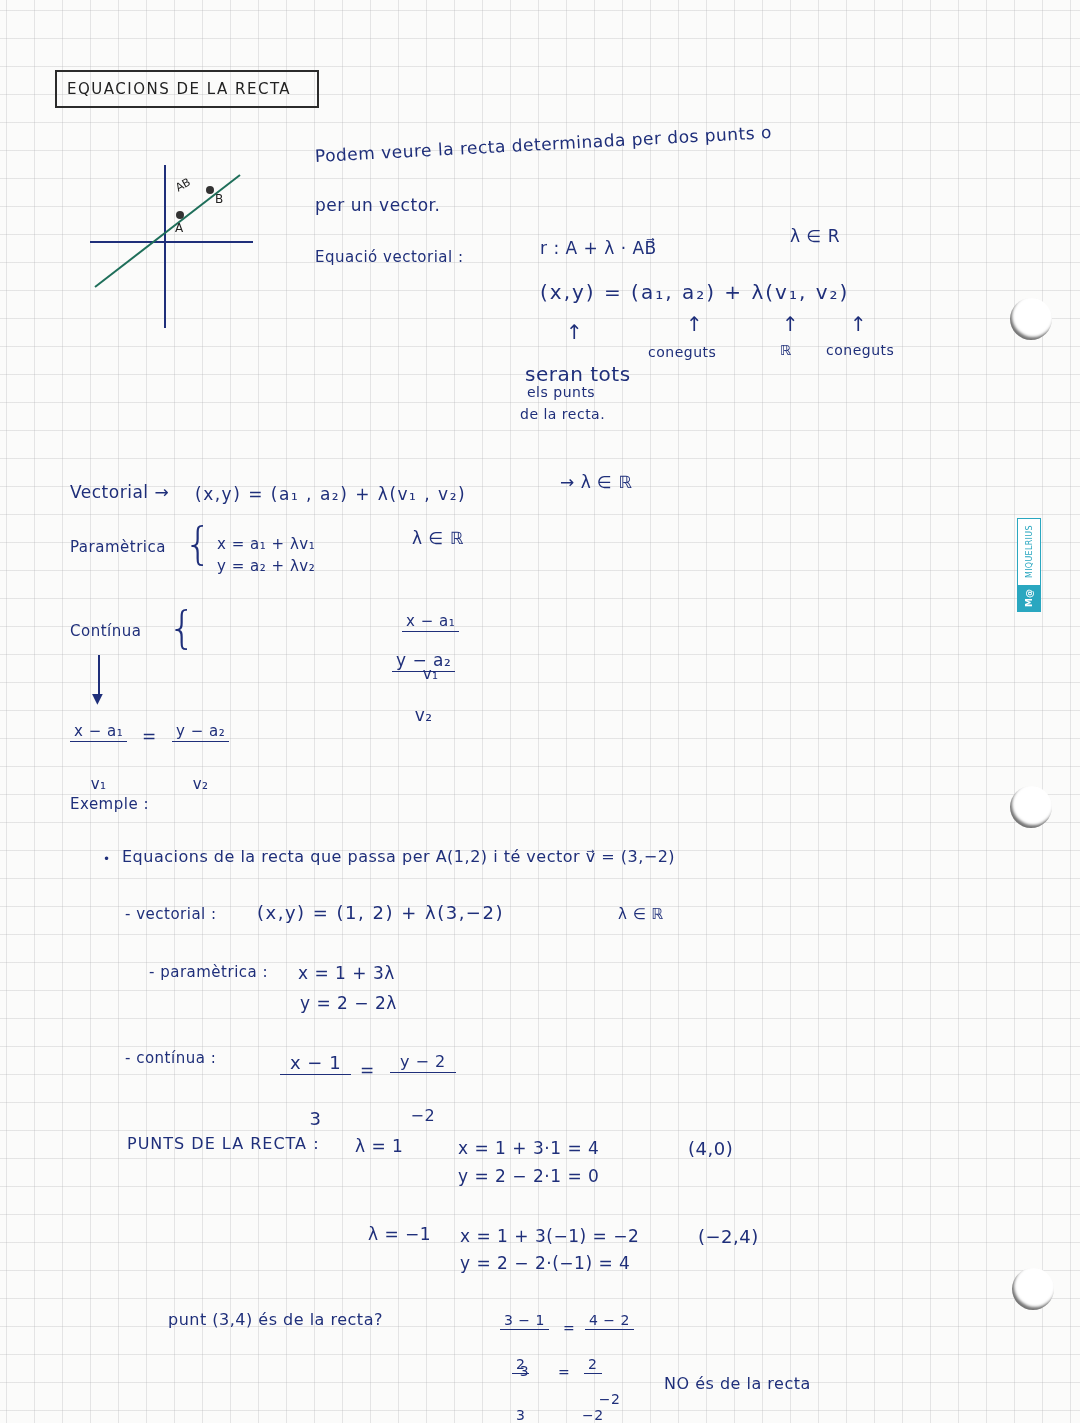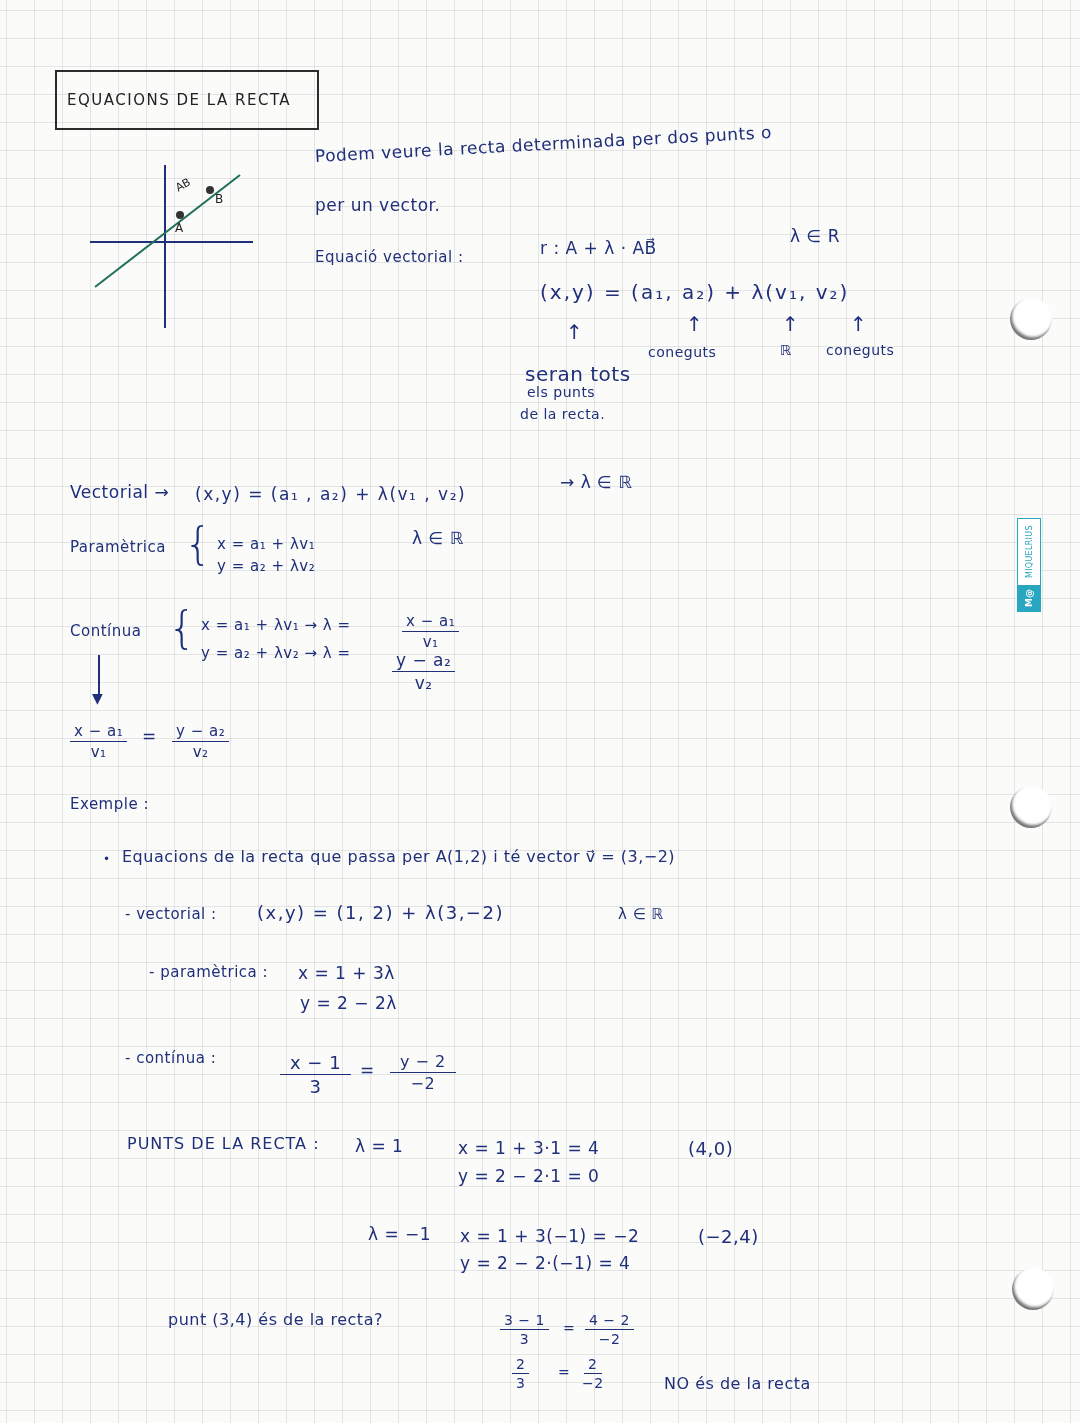--- a/index.html
+++ b/index.html
@@ -10,28 +10,28 @@
       linear-gradient(to right, rgba(170,170,175,0.28) 1px, transparent 1px),
       linear-gradient(to bottom, rgba(170,170,175,0.28) 1px, transparent 1px);
     background-size: 28px 28px;
     background-position: 6px 10px;
     font-family: "DejaVu Sans", sans-serif;
     color:#1f2f7a;
   }
   .abs { position:absolute; white-space:nowrap; }
   .hand { font-family:"DejaVu Sans", sans-serif; font-size:17px; letter-spacing:0.5px; }
   .title-box {
-    position:absolute; left:55px; top:70px; width:264px; height:60px;
+    position:absolute; left:55px; top:70px; width:264px; height:38px;
     border:2px solid #2b2b2b; box-sizing:border-box;
     display:flex; align-items:center; padding-left:10px;
     font-size:15px; letter-spacing:1.5px; color:#222; font-weight:500;
   }
   .frac { display:inline-flex; flex-direction:column; align-items:center; vertical-align:middle; }
   .frac .num { border-bottom:1.5px solid #1f2f7a; padding:0 4px 1px 4px; }
-  .frac .den { padding-top:1px; }
+  .frac .den { padding-top:1px;margin-top:32px; }
   .brace { font-size:44px; line-height:1; font-weight:200; }
   .sys { display:inline-flex; flex-direction:column; vertical-align:middle; line-height:22px; }
   .hole {
     position:absolute; width:42px; height:42px; border-radius:50%;
     background:#ffffff;
     box-shadow: inset 2px -3px 3px rgba(0,0,0,0.55);
   }
   .logo {
     position:absolute; left:1017px; top:518px; width:24px; height:94px;
     border:1px solid #2aa7c0; box-sizing:border-box; background:#fff;
@@ -96,24 +96,20 @@
   <span class="sys hand" style="font-size:15px;">
     <span>x = a₁ + λv₁</span>
     <span>y = a₂ + λv₂</span>
   </span>
 </div>
 <div class="abs hand" style="left:412px;top:528px;">λ ∈ ℝ</div>
 
 <div class="abs hand" style="left:70px;top:622px;font-size:15px;">Contínua</div>
 <div class="abs" style="left:168px;top:606px;">
   <span class="brace">{</span>
-  <span class="sys hand" style="font-size:15px;line-height:28px;">
-    <span>x = a₁ + λv₁ →  λ =</span>
-    <span>y = a₂ + λv₂ →  λ =</span>
-  </span>
 </div>
 <div class="abs hand frac" style="left:402px;top:612px;font-size:15px;">
   <span class="num">x − a₁</span>
   <span class="den">v₁</span>
 </div>
 <div class="abs hand frac" style="left:392px;top:650px;font-size:17px;">
   <span class="num">y − a₂</span>
   <span class="den">v₂</span>
 </div>
 <div class="abs" style="left:98px;top:655px;width:2px;height:42px;background:#1f2f7a;"></div>
@@ -162,21 +158,21 @@
 <div class="abs hand" style="left:460px;top:1226px;">x = 1 + 3(−1) = −2</div>
 <div class="abs hand" style="left:460px;top:1253px;text-align:center;">y = 2 − 2·(−1) = 4</div>
 <div class="abs hand" style="left:698px;top:1226px;font-size:18px;">(−2,4)</div>
 
 <div class="abs hand" style="left:168px;top:1310px;font-size:16px;">punt (3,4) és de la recta?</div>
 <div class="abs hand frac" style="left:500px;top:1312px;font-size:14px;">
   <span class="num">3 − 1</span>
   <span class="den">3</span>
 </div>
 <div class="abs hand" style="left:563px;top:1320px;font-size:14px;">=</div>
-<div class="abs hand frac" style="left:585px;top:1312px;font-size:14px;">
+<div class="abs hand frac" style="left:585px;top:1312px;font-size:14px;gap:28px;">
   <span class="num">4 − 2</span>
   <span class="den">−2</span>
 </div>
 <div class="abs hand frac" style="left:512px;top:1356px;font-size:14px;">
   <span class="num">2</span>
   <span class="den">3</span>
 </div>
 <div class="abs hand" style="left:558px;top:1364px;font-size:14px;">=</div>
 <div class="abs hand frac" style="left:582px;top:1356px;font-size:14px;">
   <span class="num">2</span>

